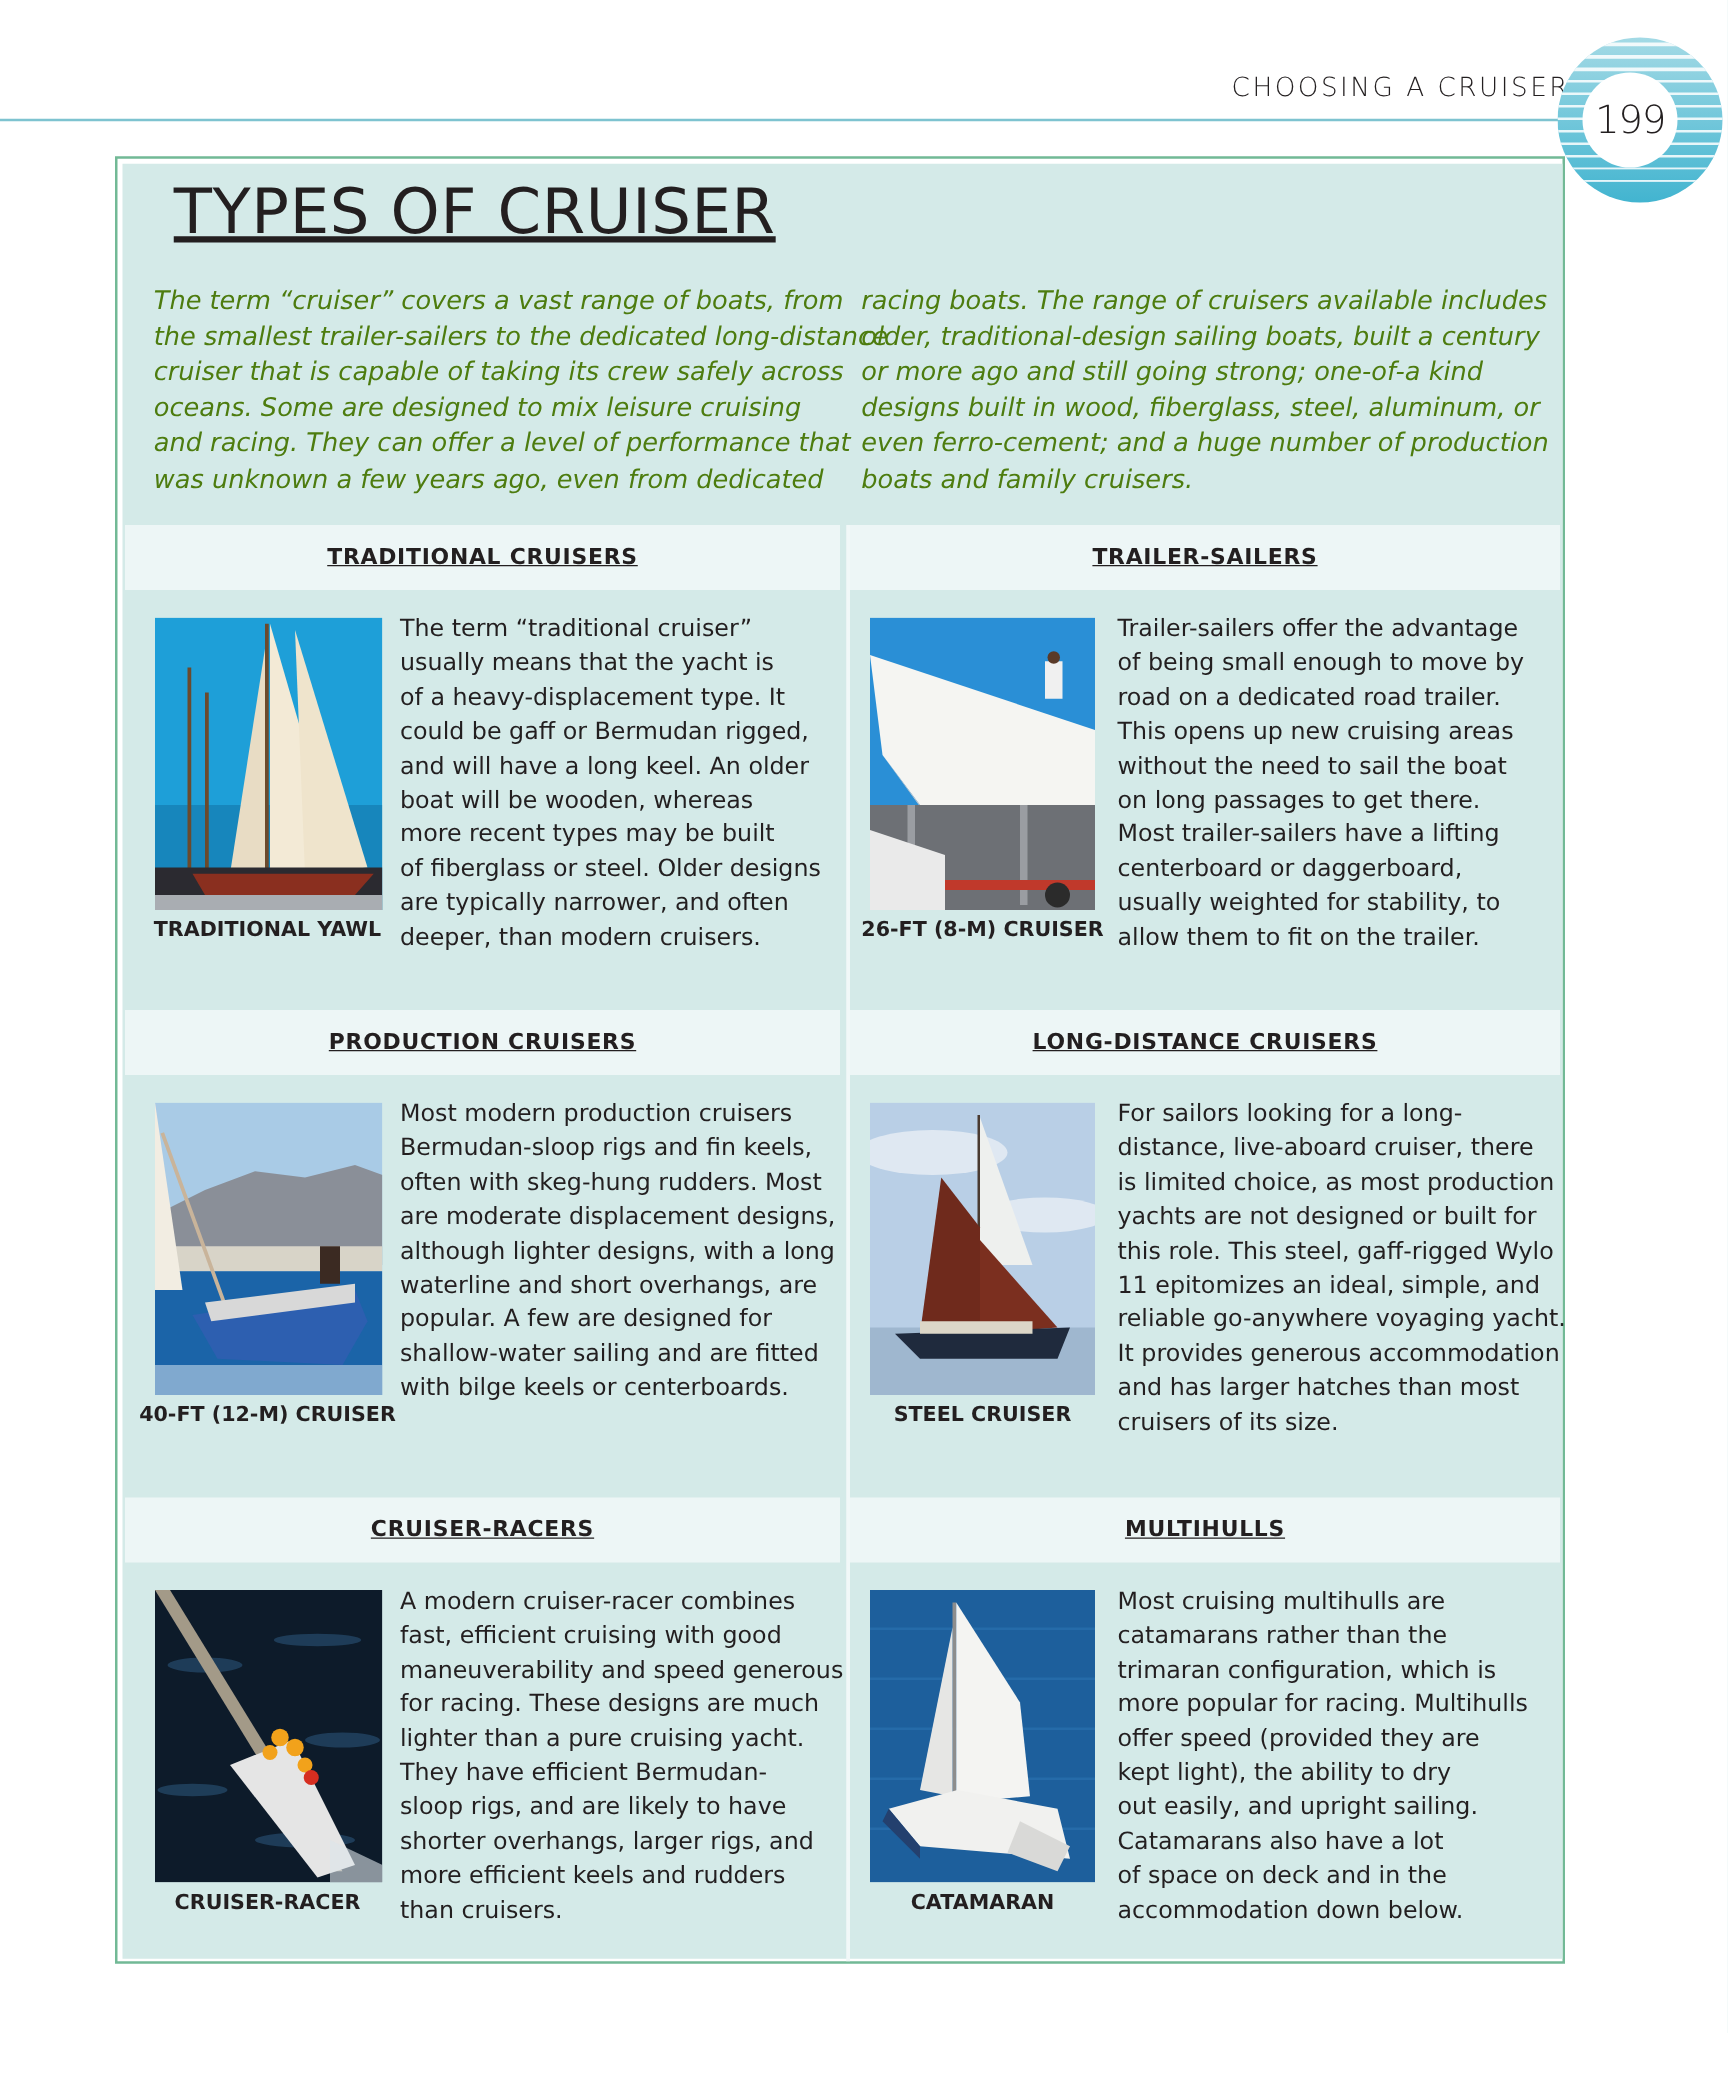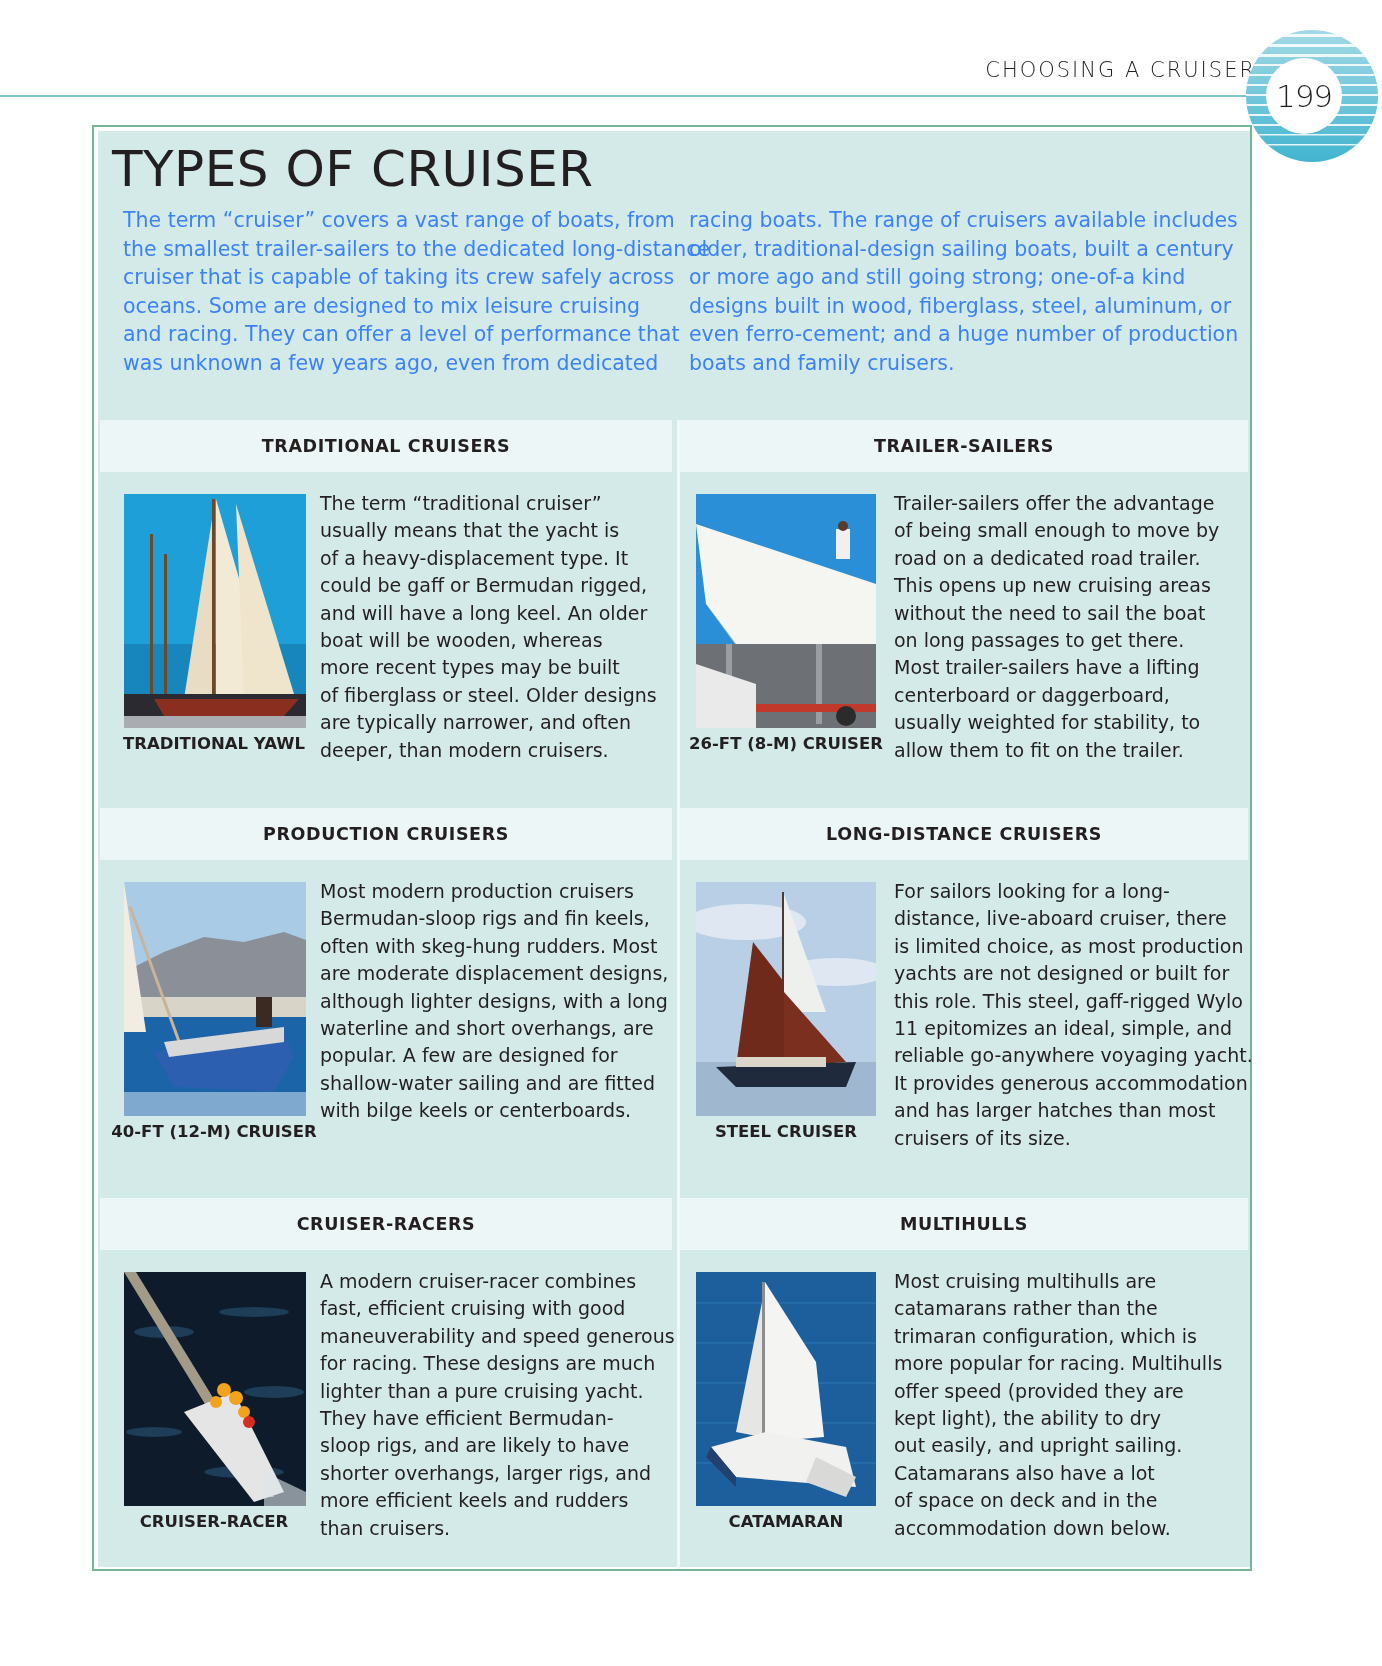--- a/index.html
+++ b/index.html
@@ -26,37 +26,37 @@
     font-size: 31px; color: #231f20; font-weight: 300; letter-spacing: -1px;
   }
   .frame {
     position: absolute; left: 92px; top: 125px; width: 1160px; height: 1446px;
     border: 2px solid #72b996; box-sizing: border-box; background: #ffffff;
   }
   .panel {
     position: absolute; left: 98px; top: 131px; width: 1152px; height: 1436px; background: #d4eae8;
   }
   .title {
-    position: absolute; left: 112px; top: 140px; font-size: 50px; font-weight: 400;
-    letter-spacing: 0.5px; color: #231f20; margin: 0;
+    position: absolute; left: 139px; top: 140px; font-size: 50px; font-weight: 400;
+    letter-spacing: 0.5px; color: #231f20; margin: 0; text-decoration: underline;
   }
   .intro-col {
-    position: absolute; top: 206px; width: 545px; font-size: 20.5px; line-height: 28.6px; color: #3b82f6;
+    position: absolute; top: 226px; width: 545px; font-size: 20.5px; line-height: 28.6px; color: #4d7c0f; font-style: italic;
   }
   .intro-left { left: 123px; }
   .intro-right { left: 689px; }
   .intro-line { display: block; white-space: nowrap; }
   .divider-v {
     position: absolute; left: 677px; top: 420px; width: 3px; height: 1149px; background: #f1f8f8;
   }
   .section { position: absolute; width: 572px; }
   .section-head {
     position: absolute; left: 0; top: 0; width: 100%; height: 52px; background: #edf6f6;
     display: flex; align-items: center; justify-content: center;
-    font-size: 17.5px; font-weight: bold; letter-spacing: 0.6px; color: #231f20;
+    font-size: 17.5px; font-weight: bold; letter-spacing: 0.6px; color: #231f20; text-decoration: underline;
   }
   .section-body { position: absolute; left: 0; top: 52px; width: 100%; }
   .photo {
     position: absolute; left: 24px; top: 22px; width: 182px; height: 234px; overflow: hidden;
   }
   .photo svg { display: block; width: 100%; height: 100%; }
   .caption {
     position: absolute; top: 262px; left: 0; width: 228px; text-align: center;
     font-size: 16.5px; font-weight: bold; color: #231f20; white-space: nowrap;
   }

